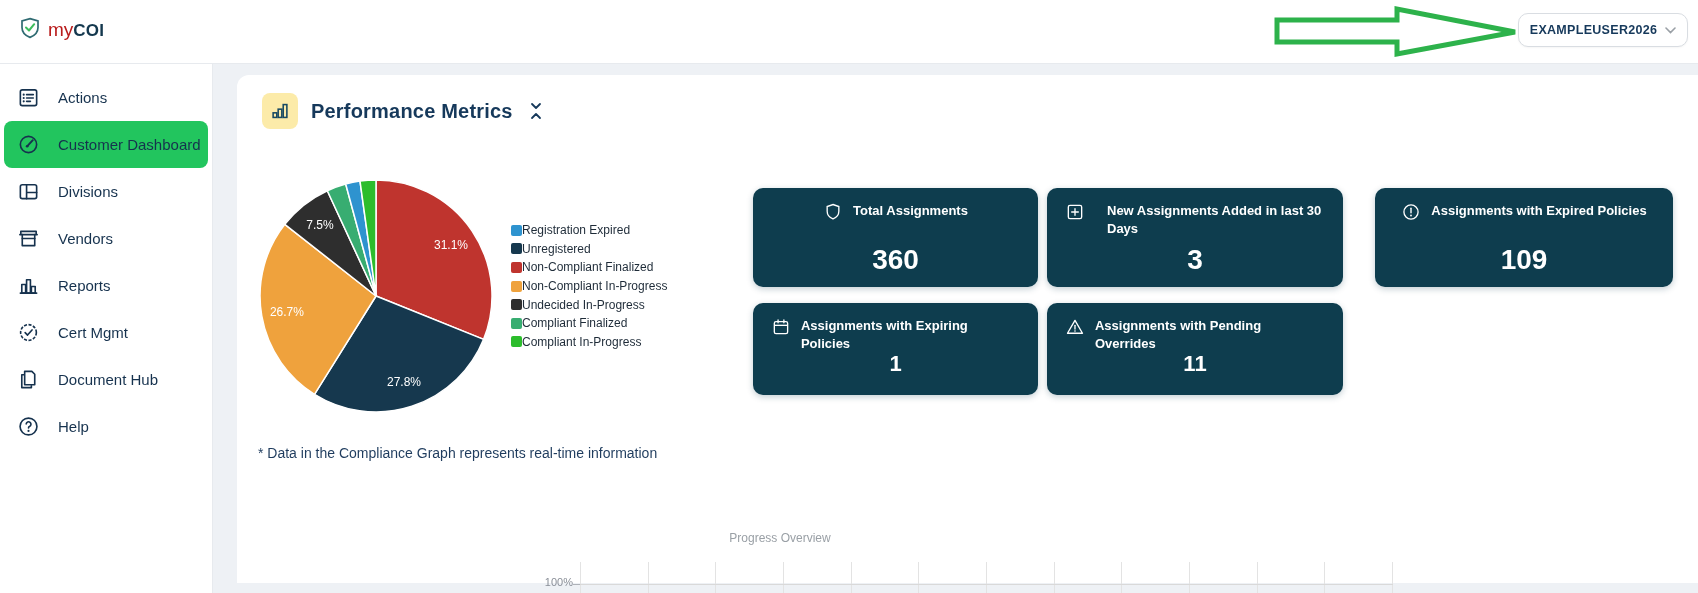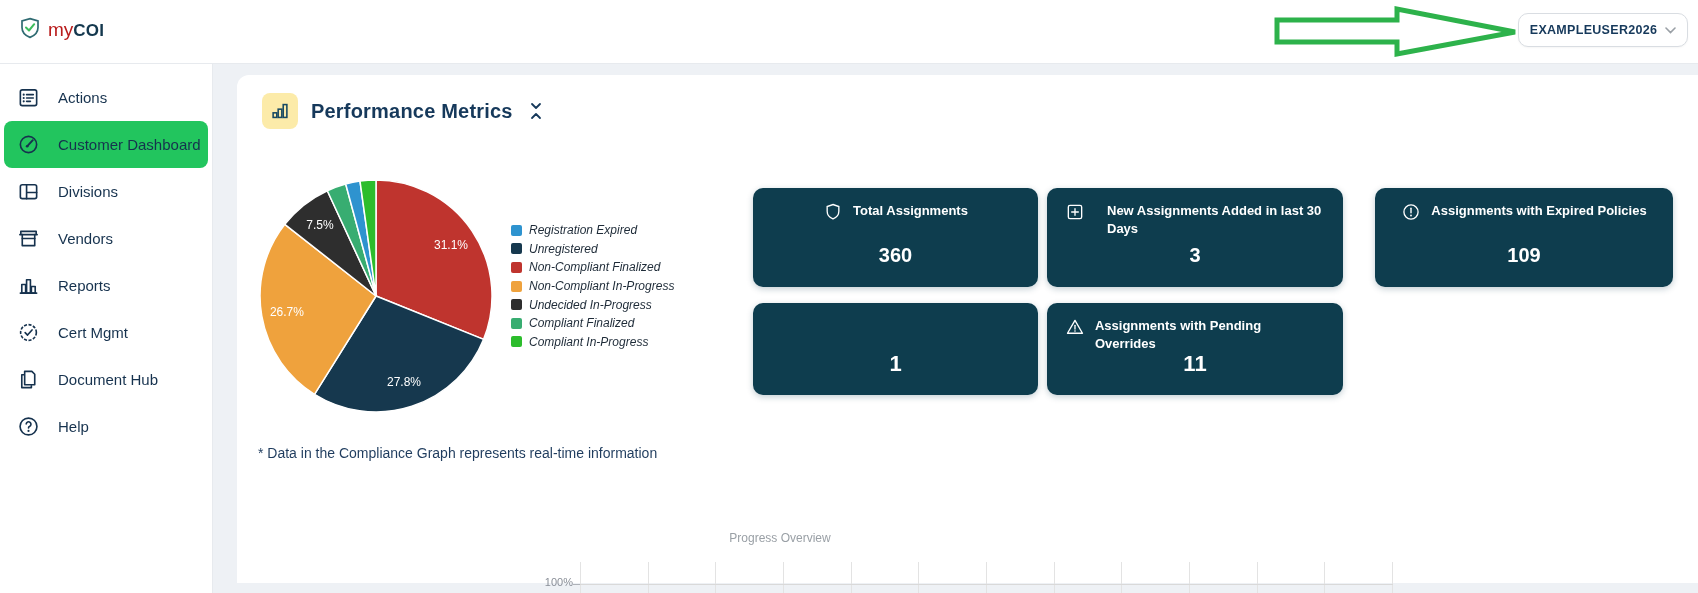--- a/index.html
+++ b/index.html
@@ -29,30 +29,30 @@
   .main-card { position:absolute; left:237px; top:75px; width:1461px; height:508px; background:#fff; border-radius:12px 0 0 0; }
   .section-head { position:absolute; left:25px; top:18px; display:flex; align-items:center; gap:13px; }
   .pm-iconbox { width:36px; height:36px; background:#fceba9; border-radius:8px; display:flex; align-items:center; justify-content:center; }
   .pm-title { font-size:20px; font-weight:800; color:#16395b; letter-spacing:.2px; }
   .collapse-ic { margin-left:4px; cursor:pointer; display:flex; }
 
   .pie-svg { position:absolute; left:21px; top:103px; }
   .pie-label { font-size:12px; fill:#fff; }
 
   .legend { position:absolute; left:274px; top:146px; }
-  .legend-row { display:flex; align-items:center; gap:7px; height:18.6px; cursor:pointer;font-style:italic; }
+  .legend-row { display:flex; align-items:center; gap:0; height:18.6px; cursor:pointer; }
   .legend-sw { width:11px; height:11px; border-radius:2px; flex:0 0 auto; }
   .legend-tx { font-size:12px; color:#1e2b38; white-space:nowrap; }
 
   
   .kpi { position:absolute; background:#0e3d4e; border-radius:10px; box-shadow:0 2px 6px rgba(14,61,78,.25); color:#fff; cursor:pointer; }
   .kpi .head { position:absolute; left:0; right:0; top:14px; display:flex; align-items:flex-start; justify-content:center; gap:10px; padding:0 18px; }
   .kpi.left-align .head { justify-content:space-between; }
   .kpi .head .tx { font-size:13px; font-weight:700; line-height:1.35; }
-  .kpi .val { position:absolute; left:0; right:0; text-align:center; font-size:20px; font-weight:800; }
+  .kpi .val { position:absolute; left:0; right:0; text-align:center; font-size:28px; font-weight:800; }
   .kpi1 { left:516px; top:113px; width:285px; height:99px; }
   .kpi2 { left:810px; top:113px; width:296px; height:99px; }
   .kpi3 { left:1138px; top:113px; width:298px; height:99px; }
   .kpi4 { left:516px; top:228px; width:285px; height:92px; }
   .kpi5 { left:810px; top:228px; width:296px; height:92px; }
   .kpi1 .val, .kpi2 .val, .kpi3 .val { top:56px; }
   .kpi4 .val, .kpi5 .val { top:48px; font-size:22px; }
 
   .footnote { position:absolute; left:21px; top:370px; font-size:14px; color:#1f3c5e; }
 
@@ -266,20 +266,28 @@
             <circle cx="12" cy="12" r="8.5" stroke="#fff" stroke-width="1.6"></circle>
             <path d="M12 7.5 V13" stroke="#fff" stroke-width="1.7" stroke-linecap="round"></path>
             <circle cx="12" cy="16.2" r="1.1" fill="#fff"></circle>
           </svg>
         <span class="tx">Assignments with Expired Policies</span>
       </div>
       <div class="val">109</div>
     </div>
 
     <div class="kpi kpi4">
+      <div class="head">
+        <svg width="20" height="20" viewBox="0 0 24 24" fill="none">
+            <rect x="4" y="5.5" width="16" height="14.5" rx="2" stroke="#fff" stroke-width="1.6"></rect>
+            <path d="M4 10 H20" stroke="#fff" stroke-width="1.6"></path>
+            <path d="M8.5 3.5 V7 M15.5 3.5 V7" stroke="#fff" stroke-width="1.6" stroke-linecap="round"></path>
+          </svg>
+        <span class="tx">Assignments with Expiring Policies</span>
+      </div>
       <div class="val">1</div>
     </div>
 
     <div class="kpi kpi5">
       <div class="head">
         <svg width="20" height="20" viewBox="0 0 24 24" fill="none">
             <path d="M12 4 L21 19.5 H3 Z" stroke="#fff" stroke-width="1.6" stroke-linejoin="round"></path>
             <path d="M12 10 V14.5" stroke="#fff" stroke-width="1.6" stroke-linecap="round"></path>
             <circle cx="12" cy="16.8" r="1" fill="#fff"></circle>
           </svg>

